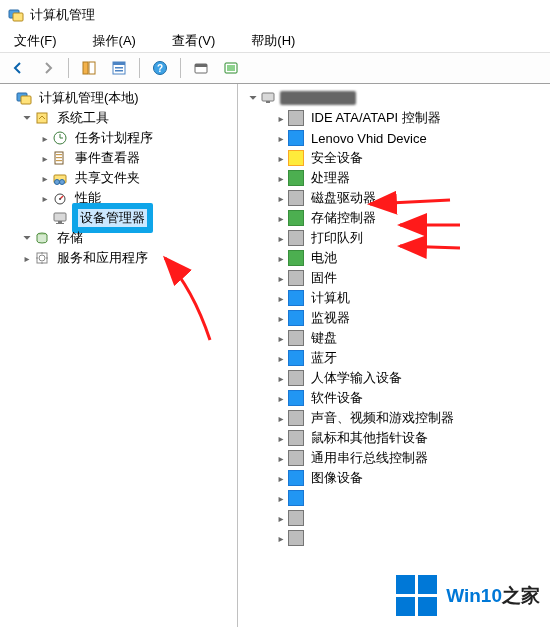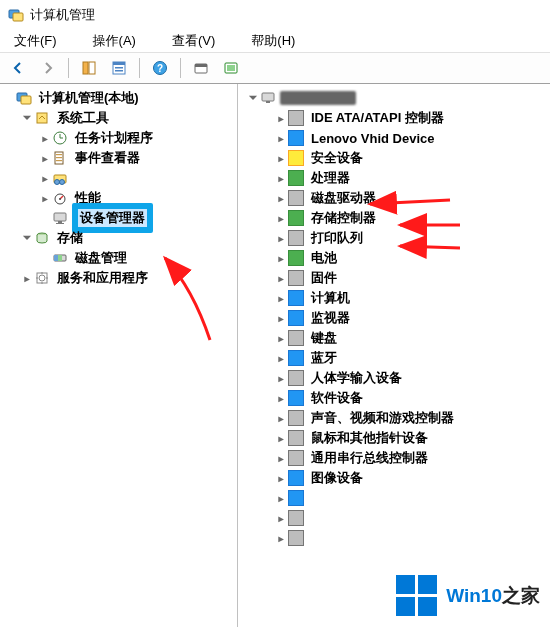--- a/index.html
+++ b/index.html
@@ -14,21 +14,21 @@
   
   .toolbar{display:flex;align-items:center;height:30px;border-top:1px solid #e1e1e1;border-bottom:1px solid #a0a0a0;padding:0 4px;gap:2px;background:#fdfdfd;}
   .tbsep{width:1px;height:20px;background:#c0c0c0;margin:0 4px;}
   .tbtn{width:28px;height:24px;display:flex;align-items:center;justify-content:center;border-radius:2px;}
   
   .client{display:flex;height:calc(627px - 30px - 22px - 30px);}
   .pane{overflow:auto;box-sizing:border-box;}
   .pane.left{width:238px;border-right:1px solid #c0c0c0;padding:4px 0 4px 2px;}
   .pane.right{flex:1;padding:4px 0 4px 2px;position:relative;}
   
-  .tree{list-style:none;margin:0;padding:0;font-weight:bold;}
+  .tree{list-style:none;margin:0;padding:0;}
   .tree ul{list-style:none;margin:0;padding:0 0 0 18px;}
   .node{display:flex;align-items:center;height:20px;padding-right:6px;white-space:nowrap;}
   .twisty{width:14px;height:14px;display:flex;align-items:center;justify-content:center;font-size:10px;color:#6a6a6a;cursor:default;}
   .twisty.none{visibility:hidden;}
   .nicon{width:16px;height:16px;margin:0 4px 0 0;display:flex;align-items:center;justify-content:center;font-size:12px;}
   .nlabel{padding:1px 3px;border-radius:2px;}
   .nlabel.selected{background:#cce8ff;border:6px solid #0ea5e9;padding:0 2px;}
   
   .arrow{position:absolute;pointer-events:none;}
   
@@ -171,20 +171,21 @@
                 <li>
                     <div class="node">
                   <span class="twisty">▸</span>
                   <span class="nicon">
                     <svg width="14" height="14" viewBox="0 0 14 14">
                           <rect x="1" y="4" width="12" height="8" rx="1" fill="#ffe27a" stroke="#b48a1f"></rect>
                           <circle cx="4" cy="11" r="2.5" fill="#6aa2d8" stroke="#2a6aa5"></circle>
                           <circle cx="9" cy="11" r="2.5" fill="#6aa2d8" stroke="#2a6aa5"></circle>
                         </svg>
                   </span>
+                  <span class="nlabel">共享文件夹</span>
                 </div>
                   </li>
                 <li>
                     <div class="node">
                   <span class="twisty">▸</span>
                   <span class="nicon">
                     <svg width="14" height="14" viewBox="0 0 14 14">
                           <circle cx="7" cy="8" r="5" fill="#fff" stroke="#444"></circle>
                           <path d="M7 8 L10 5" stroke="#d33" stroke-width="1.5"></path>
                           <circle cx="7" cy="8" r="1" fill="#444"></circle>
@@ -212,35 +213,20 @@
               <div class="node">
                 <span class="twisty">⏷</span>
                 <span class="nicon">
                   <svg width="14" height="14" viewBox="0 0 14 14">
                       <ellipse cx="7" cy="4" rx="5" ry="2" fill="#b7d7a8" stroke="#4c8c3c"></ellipse>
                       <path d="M2 4 V10 A5 2 0 0 0 12 10 V4" fill="#d6ead0" stroke="#4c8c3c"></path>
                     </svg>
                 </span>
                 <span class="nlabel">存储</span>
               </div>
-              <ul>
-                <li>
-                    <div class="node">
-                  <span class="twisty none">▶</span>
-                  <span class="nicon">
-                    <svg width="14" height="14" viewBox="0 0 14 14">
-                          <rect x="1" y="4" width="12" height="6" rx="1" fill="#d9d9d9" stroke="#666"></rect>
-                          <rect x="1" y="4" width="4" height="6" fill="#6aa2d8"></rect>
-                          <rect x="5" y="4" width="4" height="6" fill="#8dd28d"></rect>
-                        </svg>
-                  </span>
-                  <span class="nlabel">磁盘管理</span>
-                </div>
-                  </li>
-              </ul>
             </li>
             <li>
               <div class="node">
                 <span class="twisty">▸</span>
                 <span class="nicon">
                   <svg width="14" height="14" viewBox="0 0 14 14">
                       <rect x="2" y="2" width="10" height="10" fill="#fff" stroke="#888"></rect>
                       <circle cx="7" cy="7" r="3" fill="none" stroke="#888"></circle>
                       <path d="M7 1 V3 M7 11 V13 M1 7 H3 M11 7 H13" stroke="#888"></path>
                     </svg>

